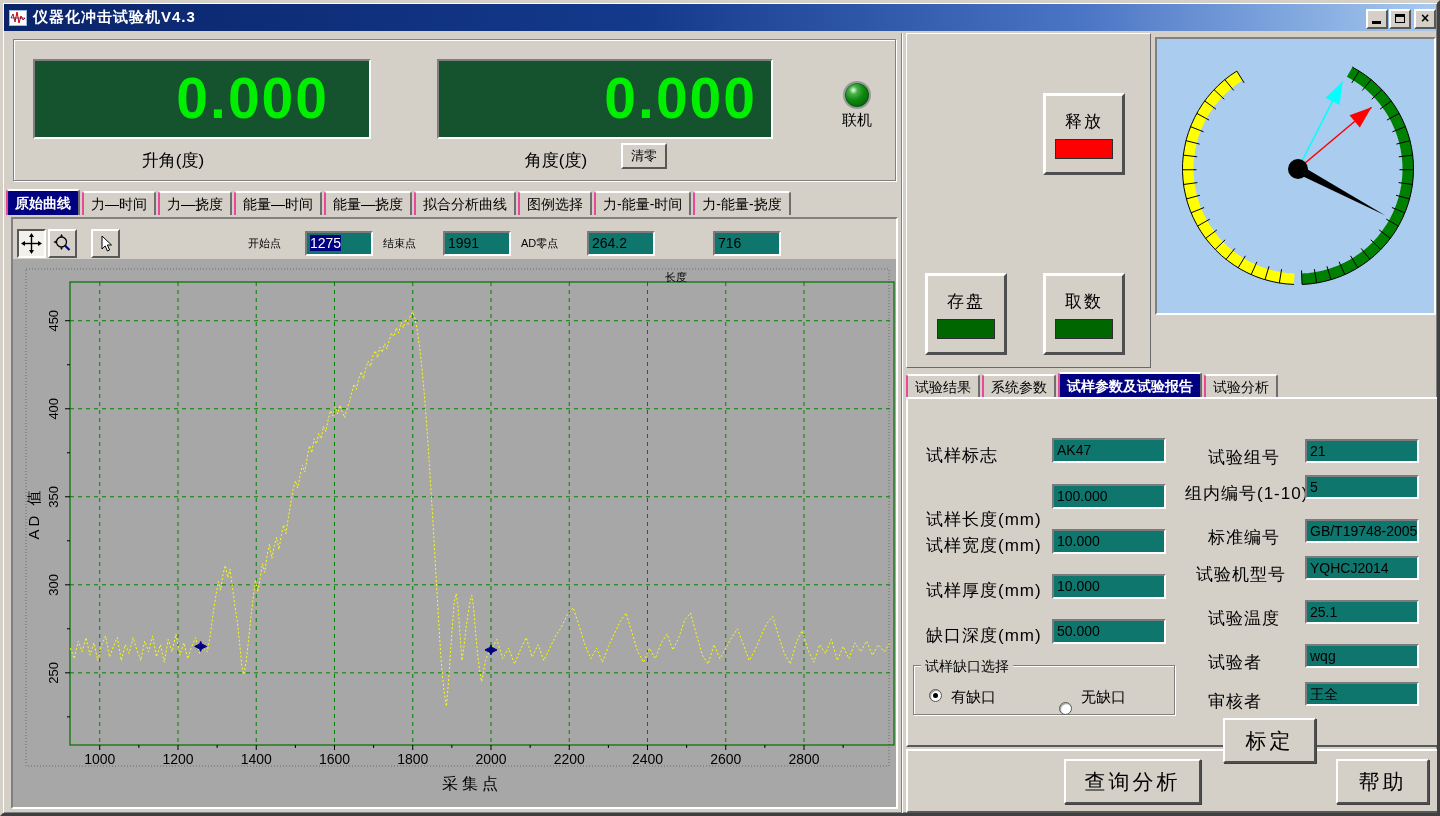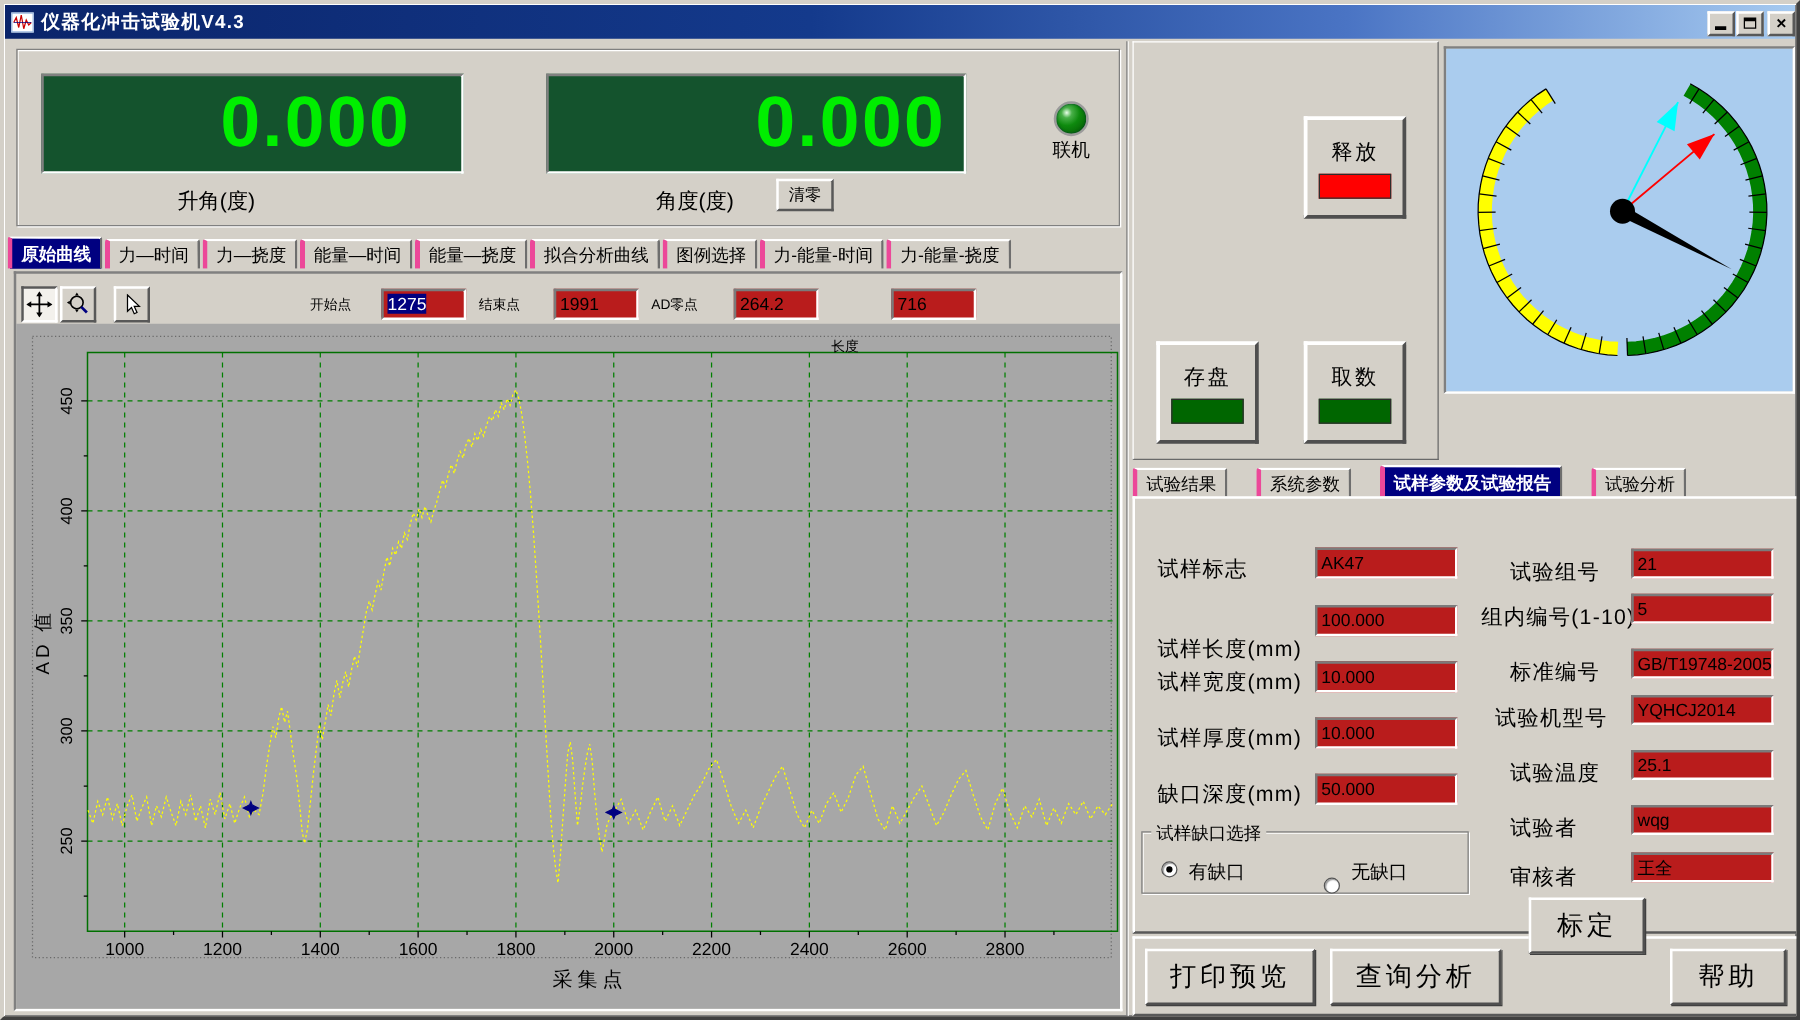--- a/index.html
+++ b/index.html
@@ -36,24 +36,24 @@
   .displabel{font-size:17px;color:#000;text-align:center;}
   .smallbtn{background:#d4d0c8;border-top:2px solid #fff;border-left:2px solid #fff;border-right:2px solid #585858;border-bottom:2px solid #585858;
     font-size:13px;text-align:center;cursor:pointer;color:#000;}
   
   .led{border-radius:50%;background:radial-gradient(circle at 35% 30%,#eaffea 0%,#49b049 18%,#0e8a0e 45%,#035503 95%);
     border:2px solid #9a9a9a;box-shadow:inset 0 0 2px #033;}
   .ledlabel{font-size:15px;color:#000;text-align:center;}
   
   .tabstrip{display:flex;align-items:flex-end;}
   .tab{background:#d4d0c8;color:#000;font-size:14px;padding:3px 7px 4px 7px;margin-right:2px;white-space:nowrap;
-    border-top:2px solid #fff;border-left:4px solid #ec4899;border-right:2px solid #6e6e6e;border-radius:3px 3px 0 0;cursor:pointer;height:24px;}
+    border-top:2px solid #fff;border-left:2px solid #ec4899;border-right:2px solid #6e6e6e;border-radius:3px 3px 0 0;cursor:pointer;height:24px;}
   .tab.active{background:#000080;color:#fff;font-weight:bold;height:26px;padding-top:4px;}
   
-  .field{background:#b91c1c;border-top:2px solid #7b7b7b;border-left:2px solid #7b7b7b;border-right:2px solid #fff;border-bottom:2px solid #fff;
+  .field{background:#0f766e;border-top:2px solid #7b7b7b;border-left:2px solid #7b7b7b;border-right:2px solid #fff;border-bottom:2px solid #fff;
     font-size:14px;color:#000;padding:2px 3px;overflow:hidden;white-space:nowrap;}
   .field .sel{background:#000080;color:#fff;}
   .flabel{font-size:11px;color:#000;white-space:nowrap;}
   .formlabel{font-size:17px;color:#000;white-space:nowrap;letter-spacing:1px;}
   
   .toolbtn{width:29px;height:29px;background:#d4d0c8;display:flex;align-items:center;justify-content:center;cursor:pointer;
     border-top:2px solid #fff;border-left:2px solid #fff;border-right:2px solid #585858;border-bottom:2px solid #585858;}
   .toolbtn.pressed{background:#f3f1ec;border-top:2px solid #585858;border-left:2px solid #585858;border-right:2px solid #fff;border-bottom:2px solid #fff;}
   
   .radio{width:13px;height:13px;border-radius:50%;background:#fff;border:1px solid #555;
@@ -262,21 +262,21 @@
         <line x1="202.2056750189352" y1="32.050444893932834" x2="194.78680531967032" y2="43.92311824012279" stroke="#000" stroke-width="1"></line>
         <polygon points="228.41181169303377,176.4776847158032 143.1126220325365,126.02673583213483 138.8873779674635,133.97326416786518" fill="#000000"></polygon>
         <line x1="141" y1="130" x2="185.49106897447558" y2="42.68136062953995" stroke="#00ffff" stroke-width="1.5"></line>
         <polygon points="185.49106897447558,42.68136062953995 168.37522578669862,58.651580163767676 182.63133017371248,65.91542815960042" fill="#00ffff"></polygon>
         <line x1="141" y1="130" x2="214.5402665394219" y2="68.29238947009223" stroke="#ff0000" stroke-width="1.5"></line>
         <polygon points="214.5402665394219,68.29238947009223 192.54498791331204,76.30536133824427 202.82958966829668,88.56207242814793" fill="#ff0000"></polygon>
         <circle cx="141" cy="130" r="10" fill="#000"></circle>
       </svg>
   </div>
 
-  <div class="abs tabstrip" style="left:903px;top:368px;height:27px;gap:21px;" id="right-tabs">
+  <div class="abs tabstrip" style="left:903px;top:368px;height:27px;" id="right-tabs">
       <div class="tab">试验结果</div>
       <div class="tab">系统参数</div>
       <div class="tab active">试样参数及试验报告</div>
       <div class="tab">试验分析</div>
     </div>
 
   <div class="abs raised2" style="left:903px;top:394px;width:534px;height:350px;"></div>
   <div id="form-fields"></div>
 
   <div class="abs groupbox" style="left:910px;top:662px;width:262px;height:50px;"></div>
@@ -327,17 +327,16 @@
     <div class="abs formlabel" style="left: 1205px; top: 604px;">试验温度</div>
     <div class="abs field" style="left: 1302px; top: 597px; width: 114px; height: 24px;">25.1</div>
     <div class="abs formlabel" style="left: 1205px; top: 648px;">试验者</div>
     <div class="abs field" style="left: 1302px; top: 641px; width: 114px; height: 24px;">wqg</div>
     <div class="abs formlabel" style="left: 1205px; top: 687px;">审核者</div>
     <div class="abs field" style="left: 1302px; top: 679px; width: 114px; height: 24px;">王全</div>
     <div class="abs radio on" style="left: 926px; top: 686px;"></div>
     <div class="abs radiolabel" style="left: 948px; top: 685px;">有缺口</div>
     <div class="abs radio" style="left: 1056px; top: 686px;"></div>
     <div class="abs radiolabel" style="left: 1078px; top: 685px;">无缺口</div>
-    <div class="abs bottombtn" style="left: 913px; top: 756px; width: 136px; height: 45px; line-height: 41px;">打印预览</div>
     <div class="abs bottombtn" style="left: 1061px; top: 756px; width: 137px; height: 45px; line-height: 41px;">查询分析</div>
     <div class="abs bottombtn" style="left: 1220px; top: 715px; width: 93px; height: 45px; line-height: 41px;">标定</div>
     <div class="abs bottombtn" style="left: 1333px; top: 756px; width: 93px; height: 45px; line-height: 41px;">帮助</div>
   </div>
 
 </body></html>

